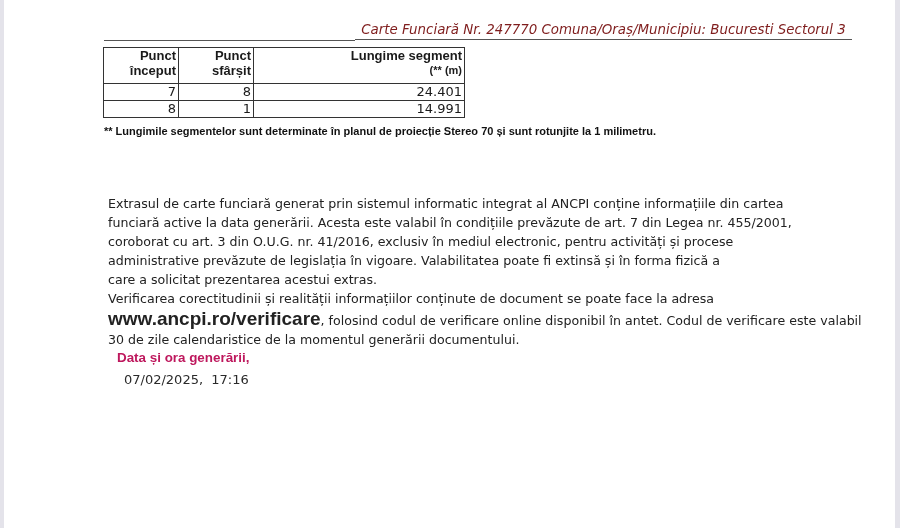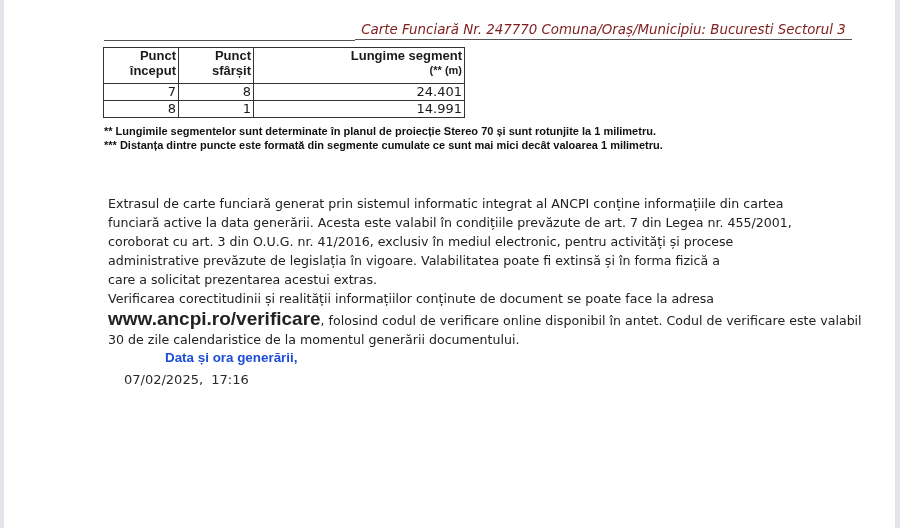--- a/index.html
+++ b/index.html
@@ -52,21 +52,21 @@
   }
   .body-text {
     position:absolute; left:104px; top:192px; width:760px;
     font-size:12.6px; line-height:15.1px; color:#222;
   }
   .body-text p { margin:4px; white-space:nowrap; }
   .body-text b { font-family:"Liberation Sans", sans-serif; font-weight:bold; font-size:19px; }
   .gen-label {
     position:absolute; left:117px; top:350px;
     font-family:"Liberation Sans", sans-serif; font-weight:bold;
-    font-size:13.4px; color:#1d4ed8;margin-left:48px;
+    font-size:13.4px; color:#be185d;
   }
   .gen-value {
     position:absolute; left:124px; top:372px;
     font-size:13px; color:#2a2a2a; white-space:pre;
   }
 </style>
 </head>
 <body>
 
 <div class="edge-left"></div>
@@ -100,21 +100,20 @@
   <tr>
     <td>8</td>
     <td>1</td>
     <td>14.991</td>
   </tr>
 </tbody>
   </table>
 
 <div class="notes">
   <div>** Lungimile segmentelor sunt determinate în planul de proiecție Stereo 70 și sunt rotunjite la 1 milimetru.</div>
-  <div>*** Distanța dintre puncte este formată din segmente cumulate ce sunt mai mici decât valoarea 1 milimetru.</div>
 </div>
 
 <div class="body-text">
   <p>Extrasul de carte funciară generat prin sistemul informatic integrat al ANCPI conține informațiile din cartea</p>
   <p>funciară active la data generării. Acesta este valabil în condițiile prevăzute de art. 7 din Legea nr. 455/2001,</p>
   <p>coroborat cu art. 3 din O.U.G. nr. 41/2016, exclusiv în mediul electronic, pentru activități și procese</p>
   <p>administrative prevăzute de legislația în vigoare. Valabilitatea poate fi extinsă și în forma fizică a</p>
   <p>care a solicitat prezentarea acestui extras.</p>
   <p>Verificarea corectitudinii și realității informațiilor conținute de document se poate face la adresa</p>
   <p><b>www.ancpi.ro/verificare</b><span>, folosind codul de verificare online disponibil în antet. Codul de verificare este valabil</span></p>

